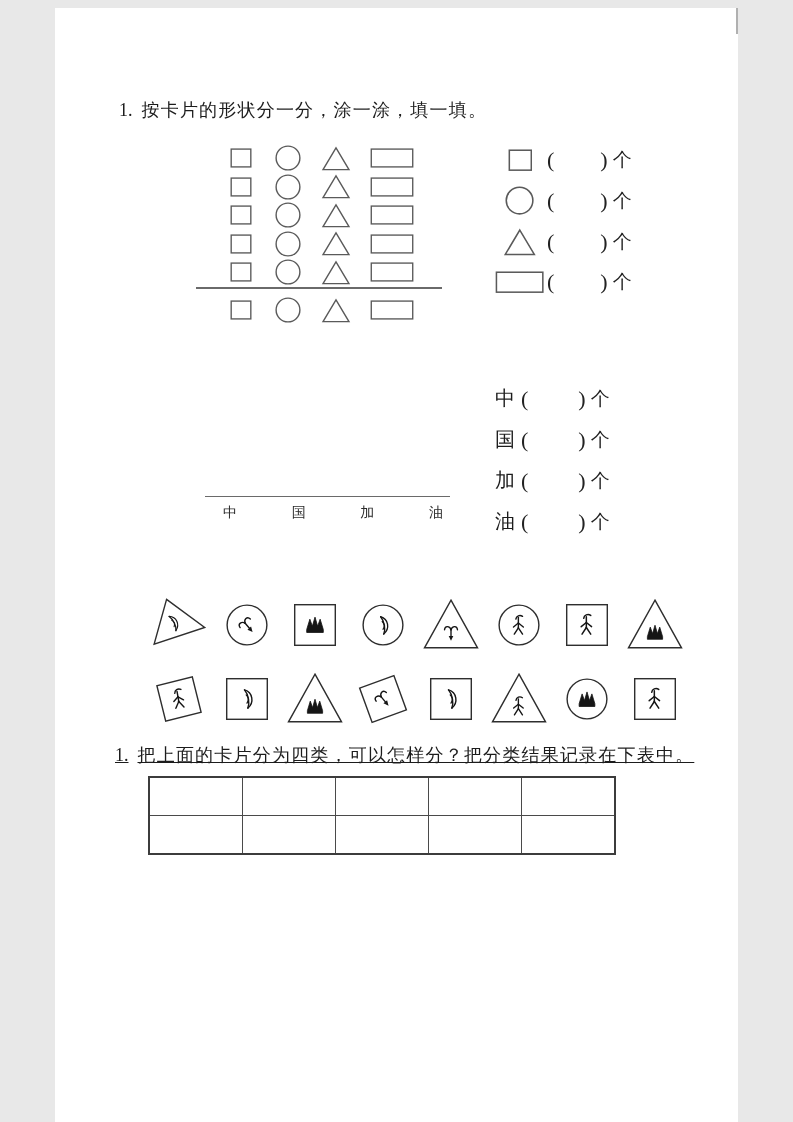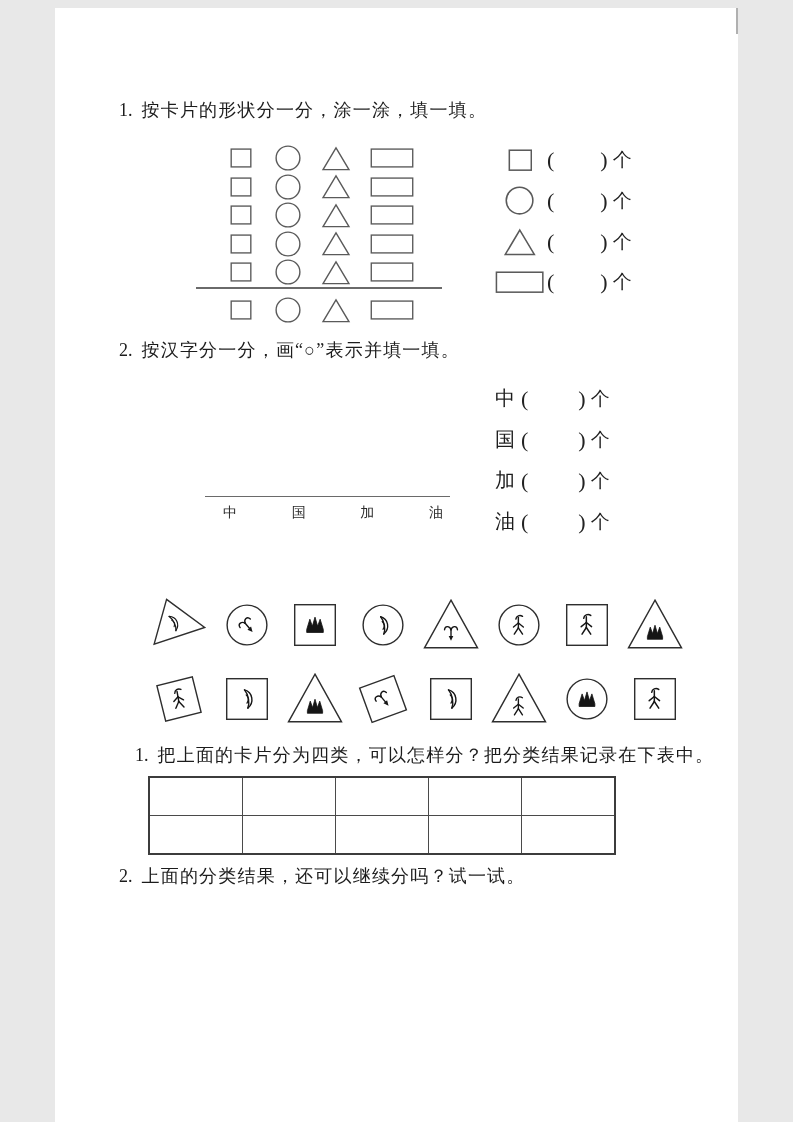--- a/index.html
+++ b/index.html
@@ -10,21 +10,21 @@
     background:#ffffff;
     font-family:"Liberation Serif","DejaVu Serif",serif;
     color:#1c1c1c;
     overflow:hidden;
     text-align:right;
   }
   .qline{position:absolute;margin:0;font-size:18px;letter-spacing:1.2px;white-space:nowrap;}
   .qnum{margin-right:9px;letter-spacing:0;}
   #q1-line{left:64px;top:90px;}
   #q2-line{left:64px;top:330px;}
-  #sub1-line{left:80px;top:735px;}
+  #sub1-line{left:60px;top:735px;text-decoration:underline;}
   #sub2-line{left:64px;top:856px;}
 
   
   #shape-grid{position:absolute;left:163px;top:136px;}
   #shape-grid-bottom{position:absolute;left:163px;top:288px;}
   .grid-row{display:flex;align-items:center;height:28.5px;}
   .grid-cell{display:flex;align-items:center;justify-content:center;}
   .hline{position:absolute;border-top:2px solid #6a6a6a;}
   #sum-line{left:141px;top:279px;width:246px;}
 
@@ -245,21 +245,20 @@
             <rect x="1.2" y="1.2" width="45.6" height="19.6" fill="none" stroke="#5a5a5a" stroke-width="1.5"></rect>
           </svg>
         </div>
         <span class="paren">(</span>
         <span class="gap1"></span>
         <span class="paren">)</span>
         <span class="unit">个</span>
       </div>
     </div>
 
-  <p class="qline" id="q2-line"><span class="qnum">2.</span><span>按汉字分一分，画“○”表示并填一填。</span></p>
 
   <div id="q2-rule" class="hline"></div>
   <div id="q2-chars">
       <span>中</span>
       <span>国</span>
       <span>加</span>
       <span>油</span>
     </div>
   <div id="q2-answers">
       <div class="ans2-row">
@@ -482,14 +481,13 @@
         <tr>
           <td></td>
           <td></td>
           <td></td>
           <td></td>
           <td></td>
         </tr>
       </tbody>
     </table>
 
-  <p class="qline" id="sub2-line"><span class="qnum">2.</span><span>上面的分类结果，还可以继续分吗？试一试。</span></p>
 </div>
 
 </body></html>

